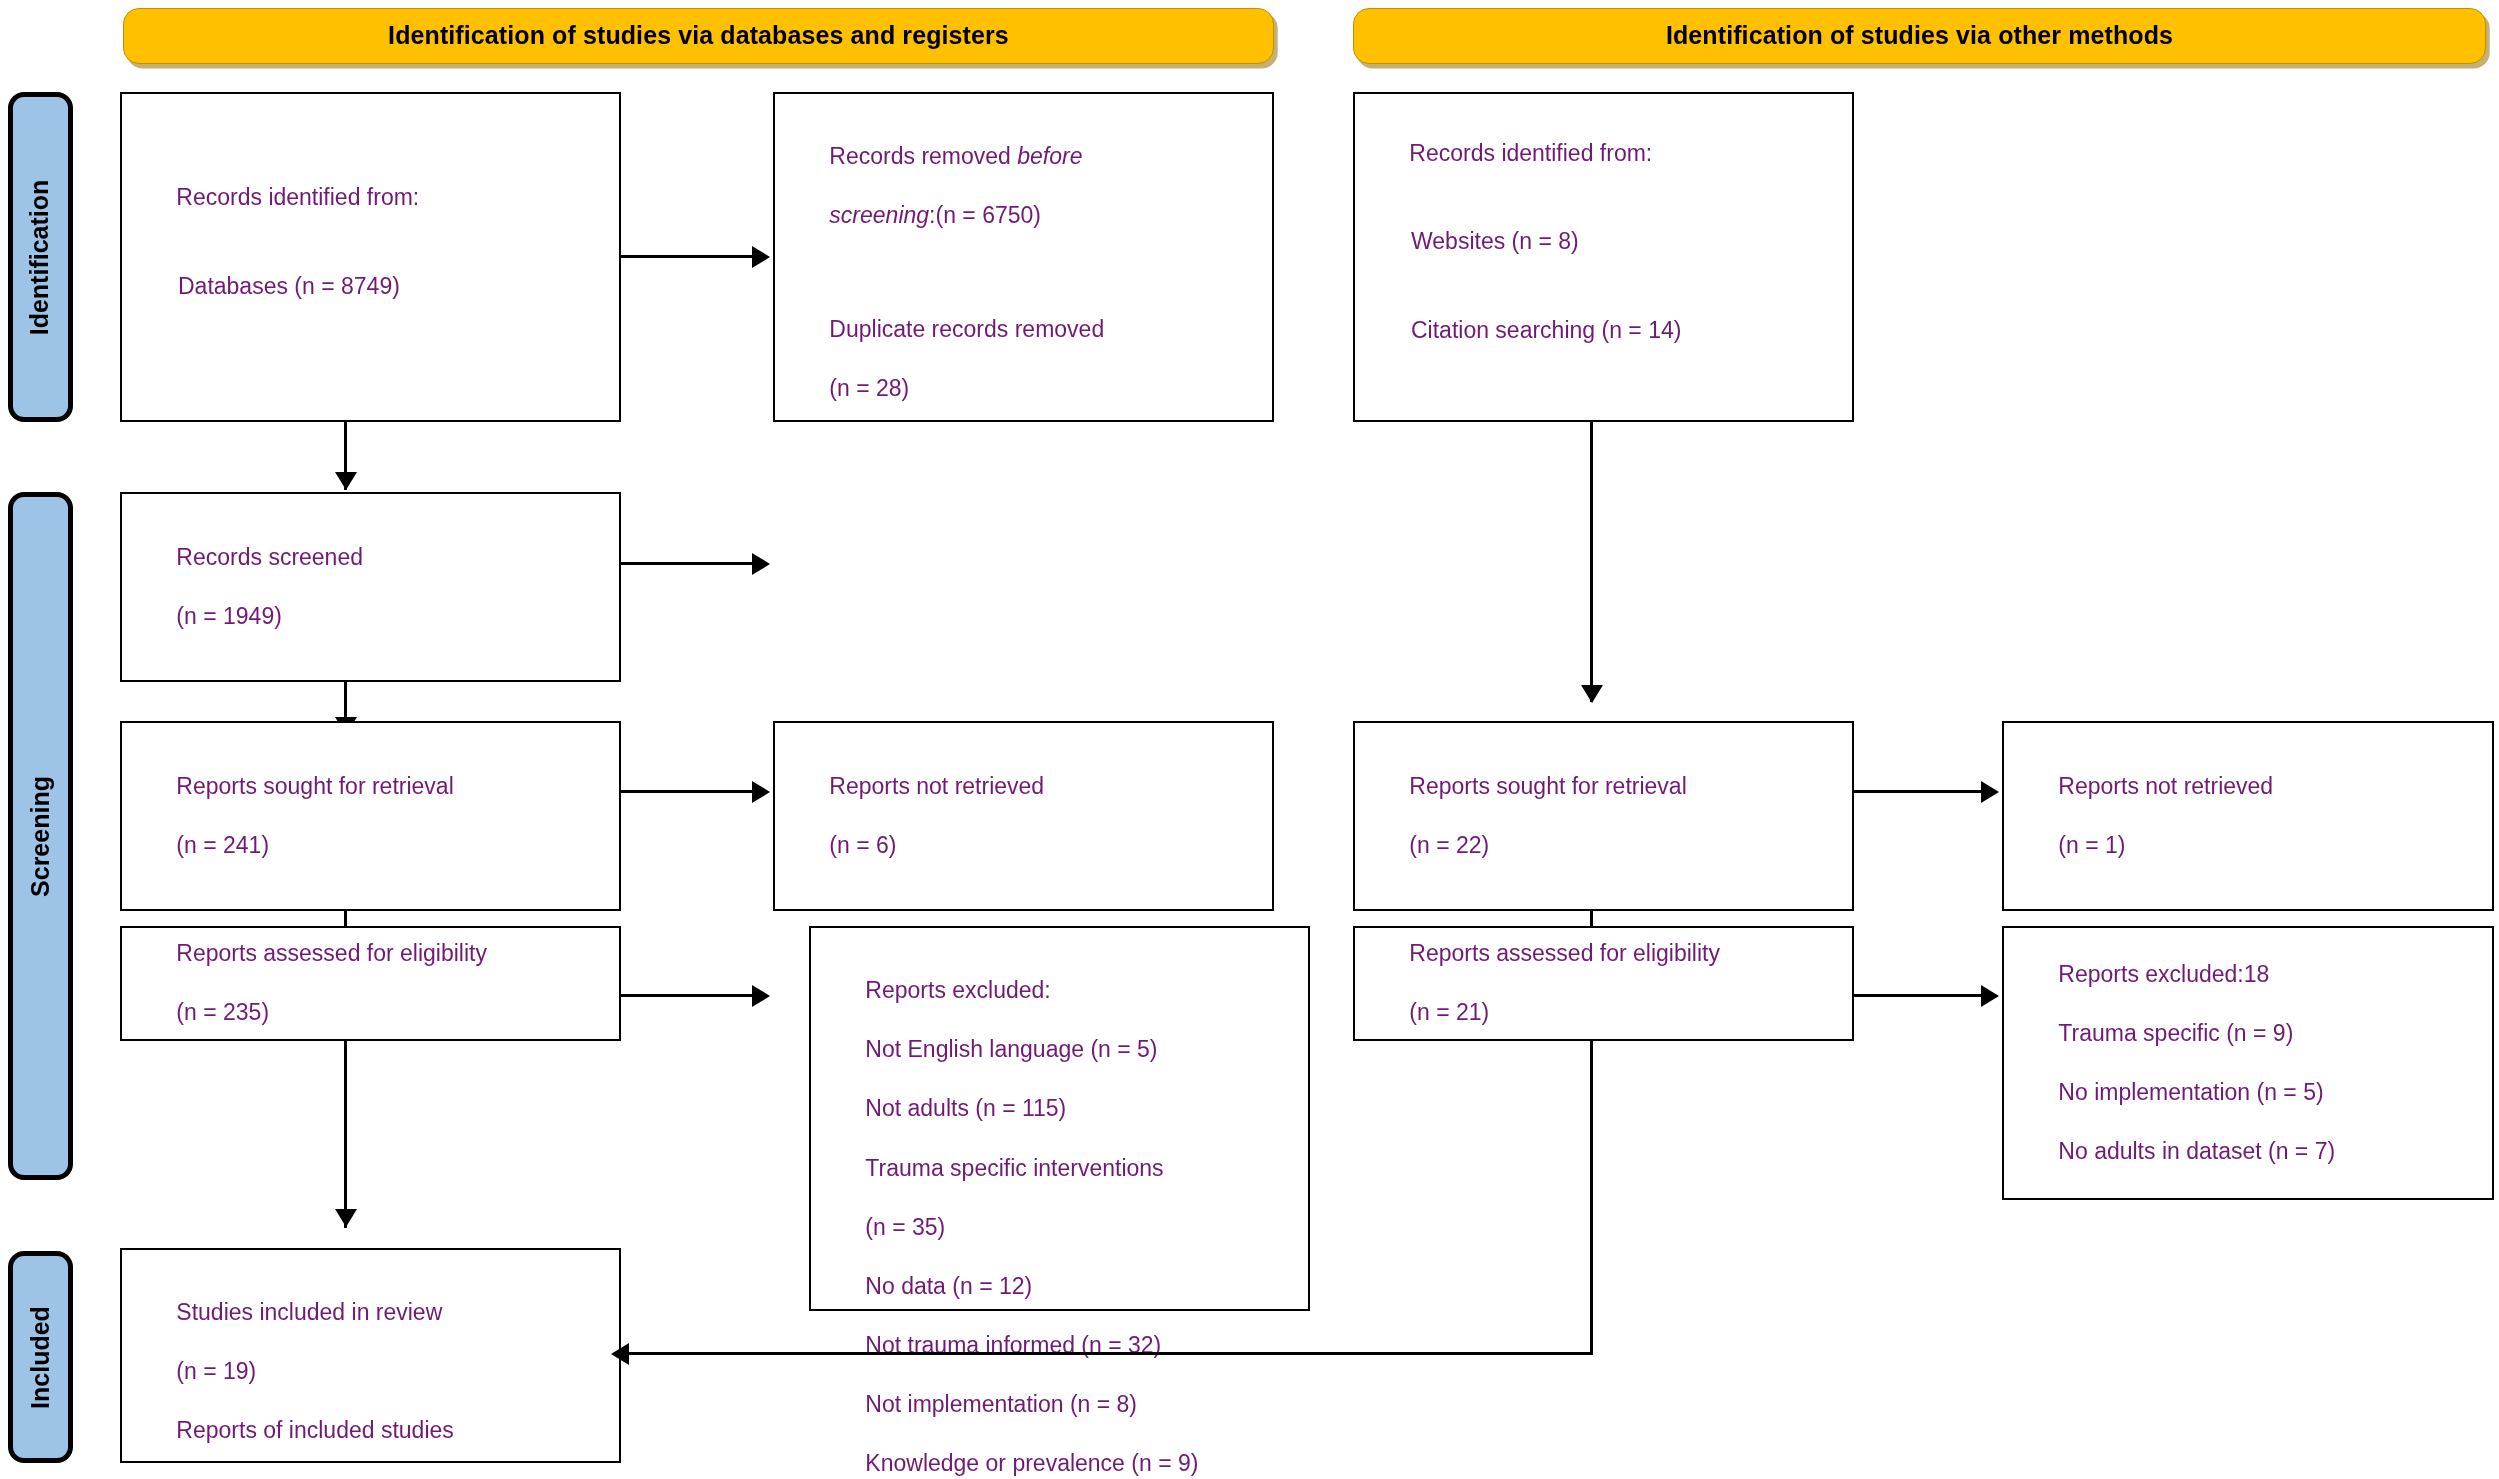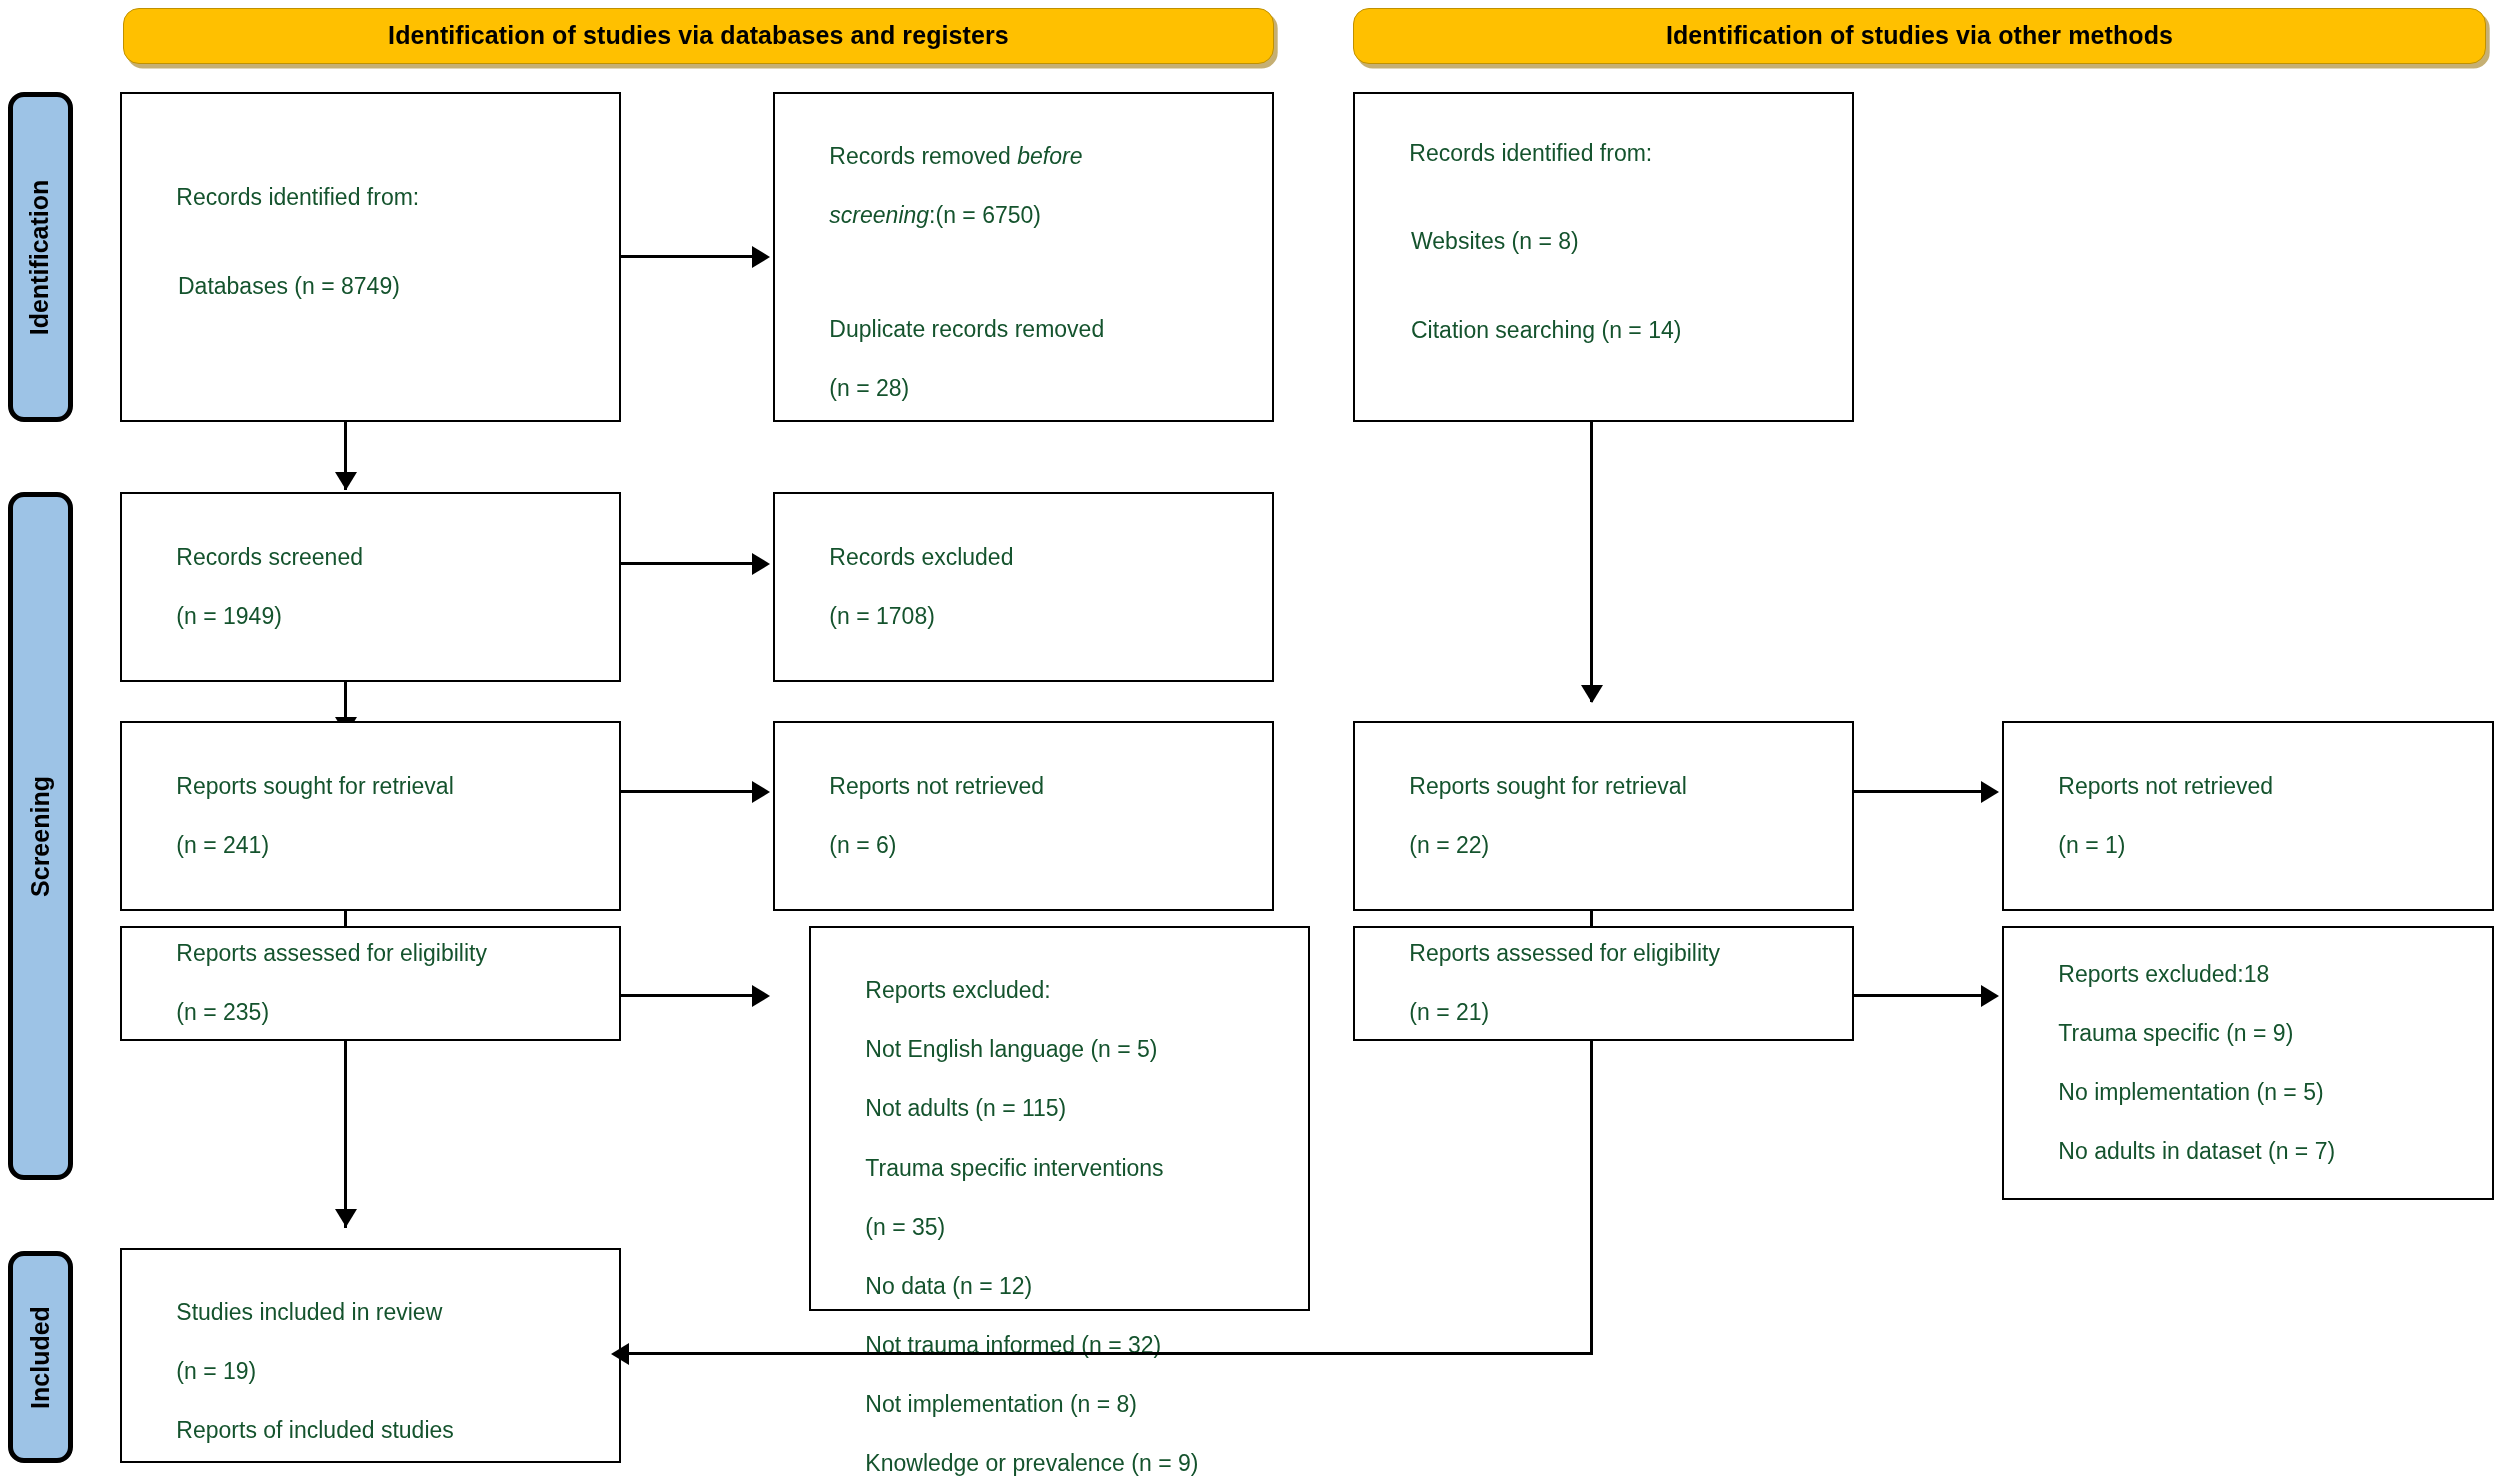--- a/index.html
+++ b/index.html
@@ -60,21 +60,21 @@
     background:#ffffff;
     border:2.5px solid #000000;
     box-sizing:border-box;
     display:flex;
     align-items:center;
     padding:0 16px;
   }
   .box .lines{
     font-size:23px;
     line-height:1.285;
-    color:#14532d;
+    color:#701a75;
     white-space:pre-wrap;
   }
   .box.top-align{align-items:flex-start;}
   .box.top-align .lines{padding-top:18.7px;}
   .indent{display:block;padding-left:40px;}
   .ital{font-style:italic;}
   .gap{display:block;height:25px;}
 
   
   .hline,.vline{position:absolute;background:#000000;}
@@ -151,26 +151,20 @@
   <div class="vline" style="left:344px;top:422px;height:68px;"></div>
   <div class="arrow-d" style="left:335px;top:472px;"></div>
 
   <div class="box" style="left:120px;top:492px;width:501px;height:190px;">
     <div class="lines">
       <span>Records screened</span><br>
       <span>(n = 1949)</span>
     </div>
   </div>
 
-  <div class="box" style="left:773px;top:492px;width:501px;height:190px;">
-    <div class="lines">
-      <span>Records excluded</span><br>
-      <span>(n = 1708)</span>
-    </div>
-  </div>
 
   <div class="hline" style="left:621px;top:562px;width:134px;"></div>
   <div class="arrow-r" style="left:752px;top:553px;"></div>
 
   <div class="vline" style="left:344px;top:681px;height:55px;"></div>
   <div class="arrow-d" style="left:335px;top:717px;"></div>
 
   <div class="box" style="left:120px;top:721px;width:501px;height:190px;">
     <div class="lines">
       <span>Reports sought for retrieval</span><br>

